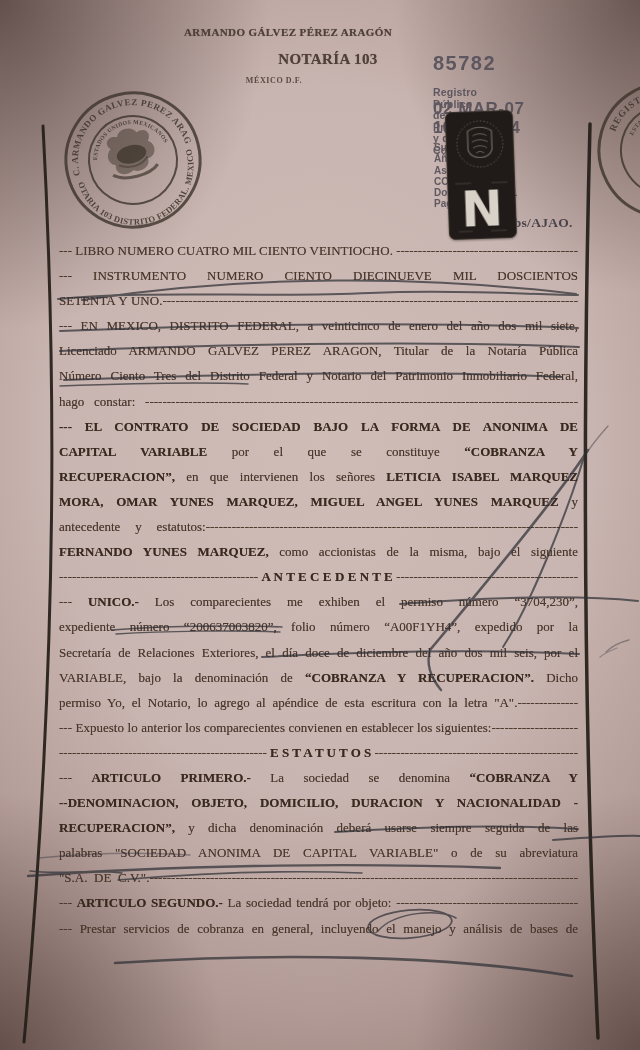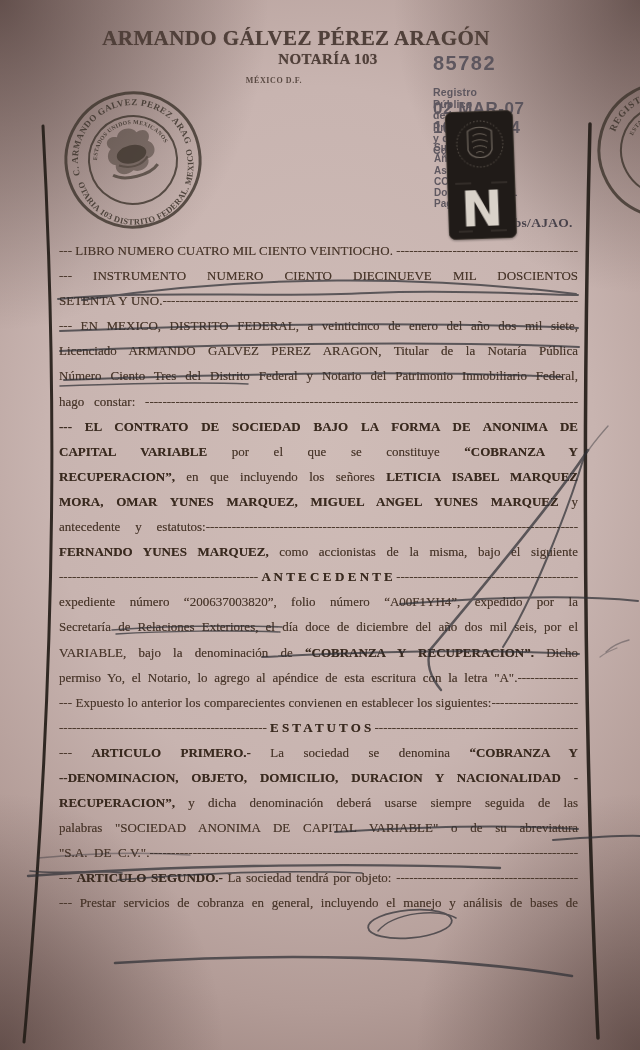--- a/index.html
+++ b/index.html
@@ -9,22 +9,22 @@
     background:
       radial-gradient(60% 45% at 0% 0%, rgba(40,24,22,.55), rgba(40,24,22,0) 70%),
       radial-gradient(55% 40% at 100% 0%, rgba(40,24,22,.5), rgba(40,24,22,0) 70%),
       radial-gradient(50% 35% at 100% 100%, rgba(40,24,22,.45), rgba(40,24,22,0) 70%),
       radial-gradient(50% 35% at 0% 100%, rgba(40,24,22,.45), rgba(40,24,22,0) 70%),
       radial-gradient(ellipse 95% 75% at 50% 42%, #cfbcb7 0%, #c8b4b0 45%, #b29b96 72%, #8d746e 100%);
     font-family:"Liberation Serif","DejaVu Serif",serif;
   }
   
   .hdr-name{position:absolute;left:0;top:26px;width:576px;text-align:center;
-    font-size:21px;font-weight:bold;letter-spacing:.4px;color:#50403a;
-    text-shadow:0 0 .7px rgba(70,50,40,.6);margin-left:8px;}
+    font-size:11px;font-weight:bold;letter-spacing:.4px;color:#50403a;
+    text-shadow:0 0 .7px rgba(70,50,40,.6);}
   .hdr-notaria{position:absolute;left:0;top:51px;width:640px;text-align:center;
     font-size:15px;font-weight:bold;letter-spacing:.4px;color:#50403a;
     text-shadow:0 0 .7px rgba(70,50,40,.6);padding-left:8px;}
   .hdr-city{position:absolute;left:0;top:76px;width:548px;text-align:center;
     font-size:8px;font-weight:bold;letter-spacing:.6px;color:#5a4a43;}
   
   .stamp{position:absolute;left:0;top:0;color:#57515a;font-family:"Liberation Sans","DejaVu Sans",sans-serif;opacity:.92;}
   .s-num{position:absolute;left:433px;top:52px;font-size:20px;font-weight:bold;letter-spacing:1.5px;}
   .s-office{position:absolute;left:433px;top:87px;font-size:10.5px;line-height:11.5px;font-weight:bold;letter-spacing:.2px;}
   .s-date{position:absolute;left:433px;top:99px;font-size:17px;font-weight:bold;letter-spacing:.5px;white-space:nowrap;}
@@ -142,25 +142,26 @@
   <div class="textcol">
       <div class="line"><span>--- LIBRO NUMERO CUATRO MIL CIENTO VEINTIOCHO. ---------------------------------------------</span></div>
       <div class="line"><span>--- INSTRUMENTO NUMERO CIENTO DIECINUEVE MIL DOSCIENTOS</span></div>
       <div class="line"><span>SETENTA Y UNO.------------------------------------------------------------------------------------------------</span></div>
       <div class="line"><span>--- EN MEXICO, DISTRITO FEDERAL,</span><span> a veinticinco de enero del año dos mil siete,</span></div>
       <div class="line"><span>Licenciado ARMANDO GALVEZ PEREZ ARAGON, Titular de la Notaría Pública</span></div>
       <div class="line"><span>Número Ciento Tres del Distrito Federal y Notario del Patrimonio Inmobiliario Federal,</span></div>
       <div class="line"><span>hago constar: ----------------------------------------------------------------------------------------------------</span></div>
       <div class="line"><span class="b">--- EL CONTRATO DE SOCIEDAD BAJO LA FORMA DE ANONIMA DE</span></div>
       <div class="line"><span class="b">CAPITAL VARIABLE</span><span> por el que se constituye </span><span class="b">“COBRANZA Y</span></div>
-      <div class="line"><span class="b">RECUPERACION”,</span><span> en que incluyendo los señores </span><span class="b">LETICIA ISABEL MARQUEZ</span></div>
+      <div class="line"><span class="b">RECUPERACION”,</span><span> en que intervienen los señores </span><span class="b">LETICIA ISABEL MARQUEZ</span></div>
       <div class="line"><span class="b">MORA, OMAR YUNES MARQUEZ, MIGUEL ANGEL YUNES MARQUEZ</span><span> y</span></div>
       <div class="line"><span>antecedente y estatutos:--------------------------------------------------------------------------------------</span></div>
       <div class="line"><span class="b">FERNANDO YUNES MARQUEZ,</span><span> como accionistas de la misma, bajo el siguiente</span></div>
       <div class="line"><span>---------------------------------------------- </span><span class="b">A N T E C E D E N T E</span><span> ----------------------------------------------</span></div>
+      <div class="line"><span>--- </span><span class="b">UNICO.-</span><span> Los comparecientes me exhiben el permiso número “3704,230”,</span></div>
       <div class="line"><span>expediente número “200637003820”, folio número “A00F1YH4”, expedido por la</span></div>
       <div class="line"><span>Secretaría de Relaciones Exteriores, el día doce de diciembre del año dos mil seis, por el</span></div>
       <div class="line"><span>VARIABLE, bajo la denominación de </span><span class="b">“COBRANZA Y RECUPERACION”.</span><span> Dicho</span></div>
       <div class="line"><span>permiso Yo, el Notario, lo agrego al apéndice de esta escritura con la letra "A".--------------</span></div>
       <div class="line"><span>--- Expuesto lo anterior los comparecientes convienen en establecer los siguientes:--------------------</span></div>
       <div class="line"><span>------------------------------------------------ </span><span class="b">E S T A T U T O S</span><span> ------------------------------------------------</span></div>
       <div class="line"><span>--- </span><span class="b">ARTICULO PRIMERO.-</span><span> La sociedad se denomina </span><span class="b">“COBRANZA Y</span></div>
       <div class="line"><span class="b">--DENOMINACION, OBJETO, DOMICILIO, DURACION Y NACIONALIDAD -</span></div>
       <div class="line"><span class="b">RECUPERACION”,</span><span> y dicha denominación deberá usarse siempre seguida de las</span></div>
       <div class="line"><span>palabras "SOCIEDAD ANONIMA DE CAPITAL VARIABLE" o de su abreviatura</span></div>

